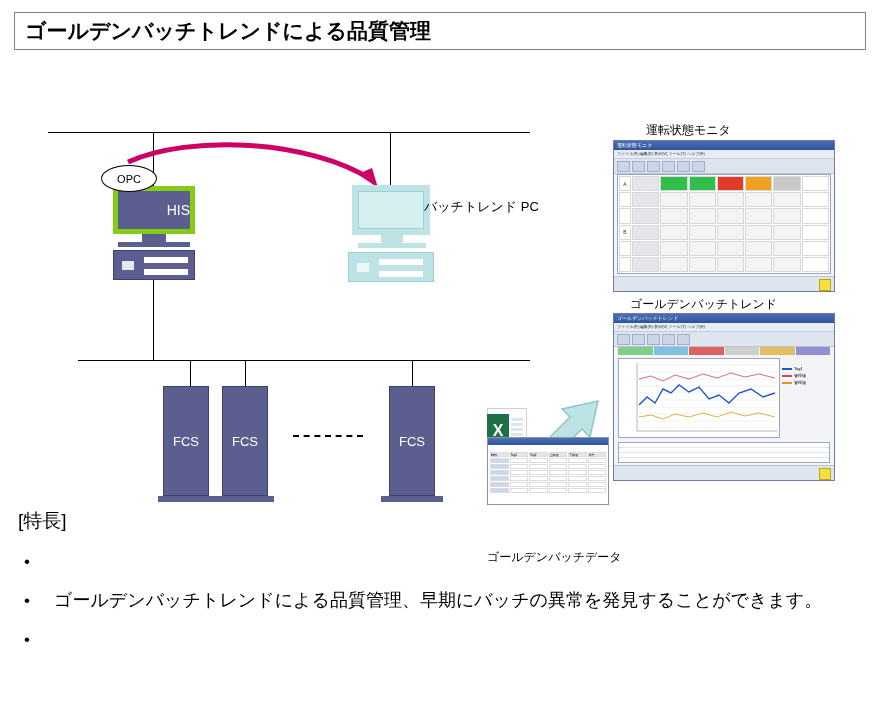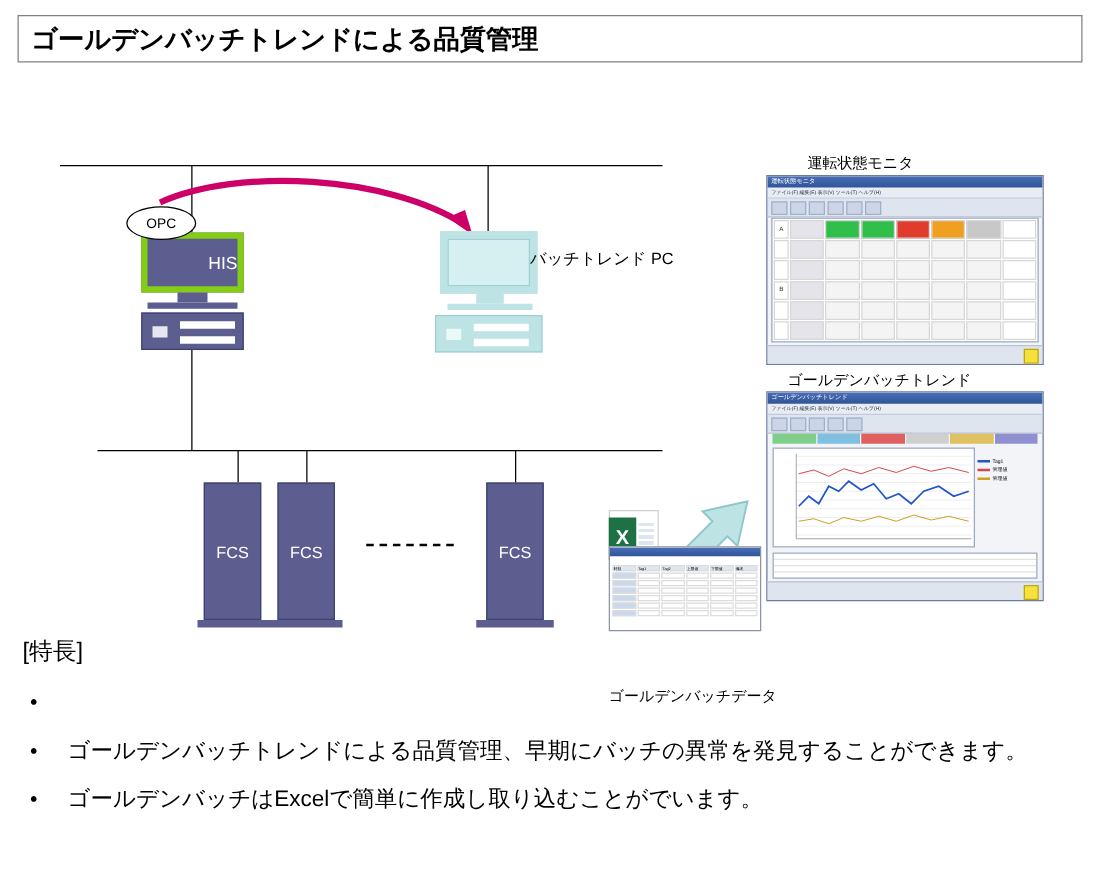--- a/index.html
+++ b/index.html
@@ -710,17 +710,16 @@
   <div class="bullet-list">
     <div class="bullet">
       <span class="dot">•</span>
     </div>
     <div class="bullet">
       <span class="dot">•</span>
       <span class="btxt">ゴールデンバッチトレンドによる品質管理、早期にバッチの異常を発見することができます。</span>
     </div>
     <div class="bullet">
       <span class="dot">•</span>
-      <span class="btxt">ゴールデンバッチはExcelで簡単に作成し取り込むことがでいます。</span>
     </div>
   </div>
 
 </div>
 
 </body></html>

